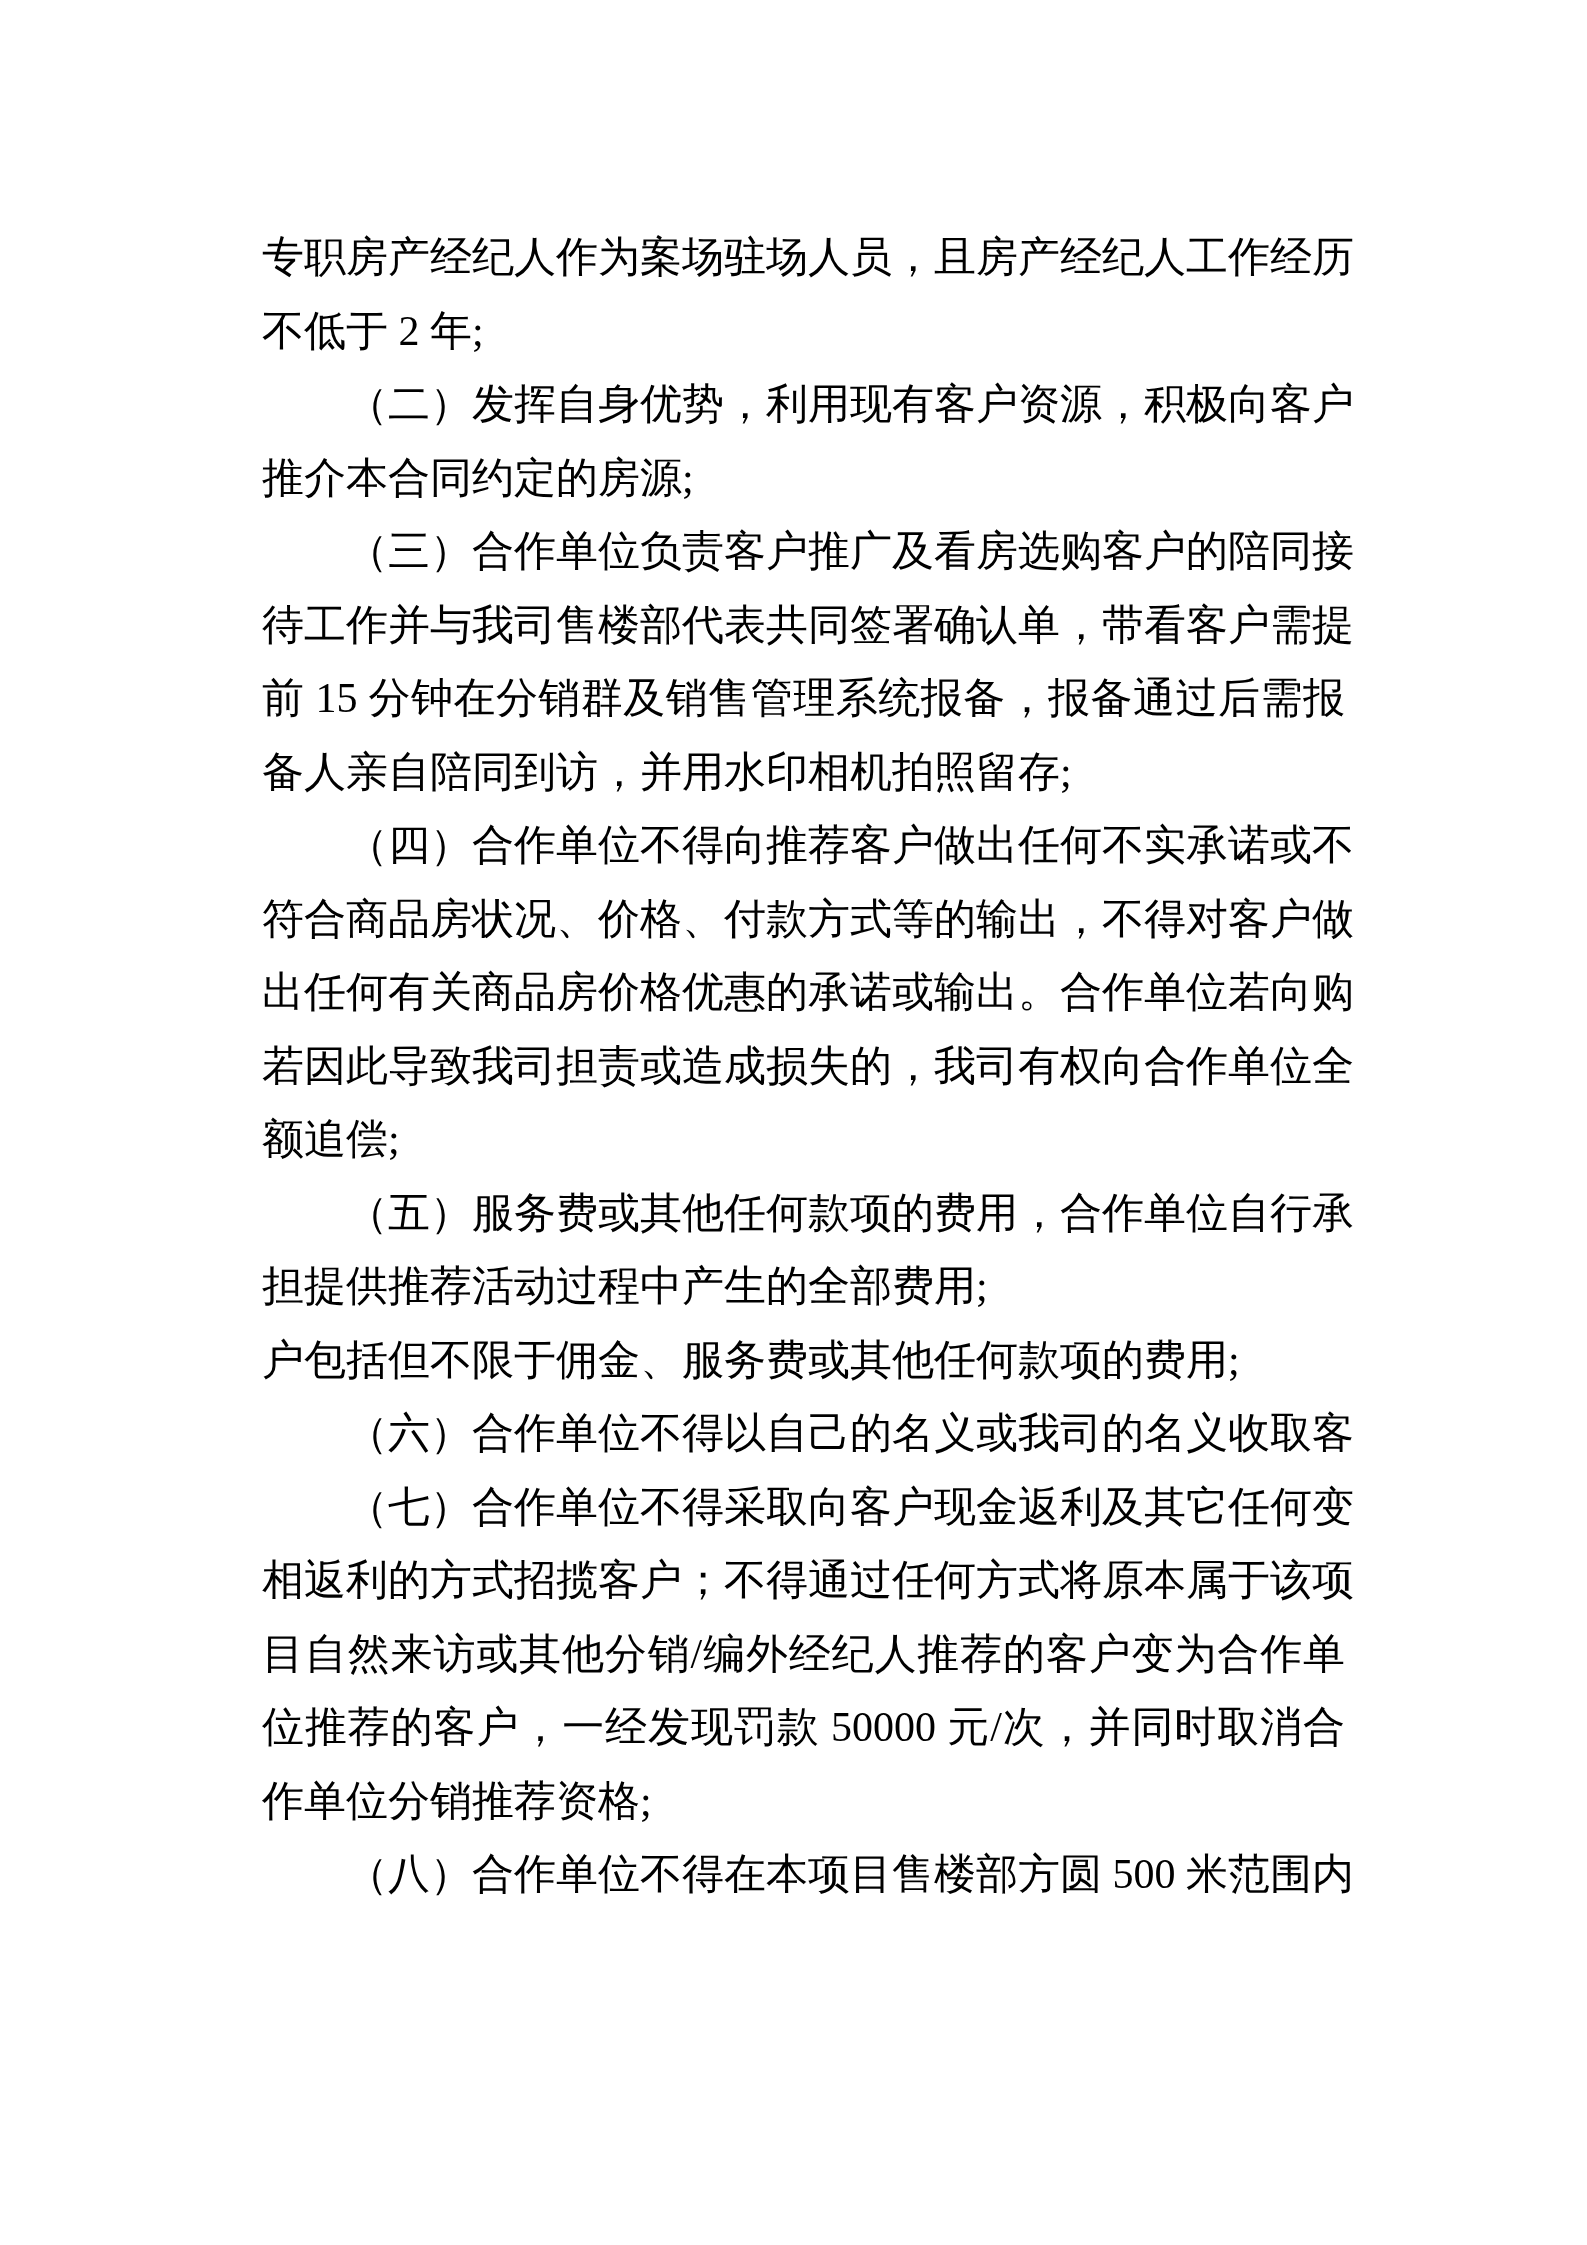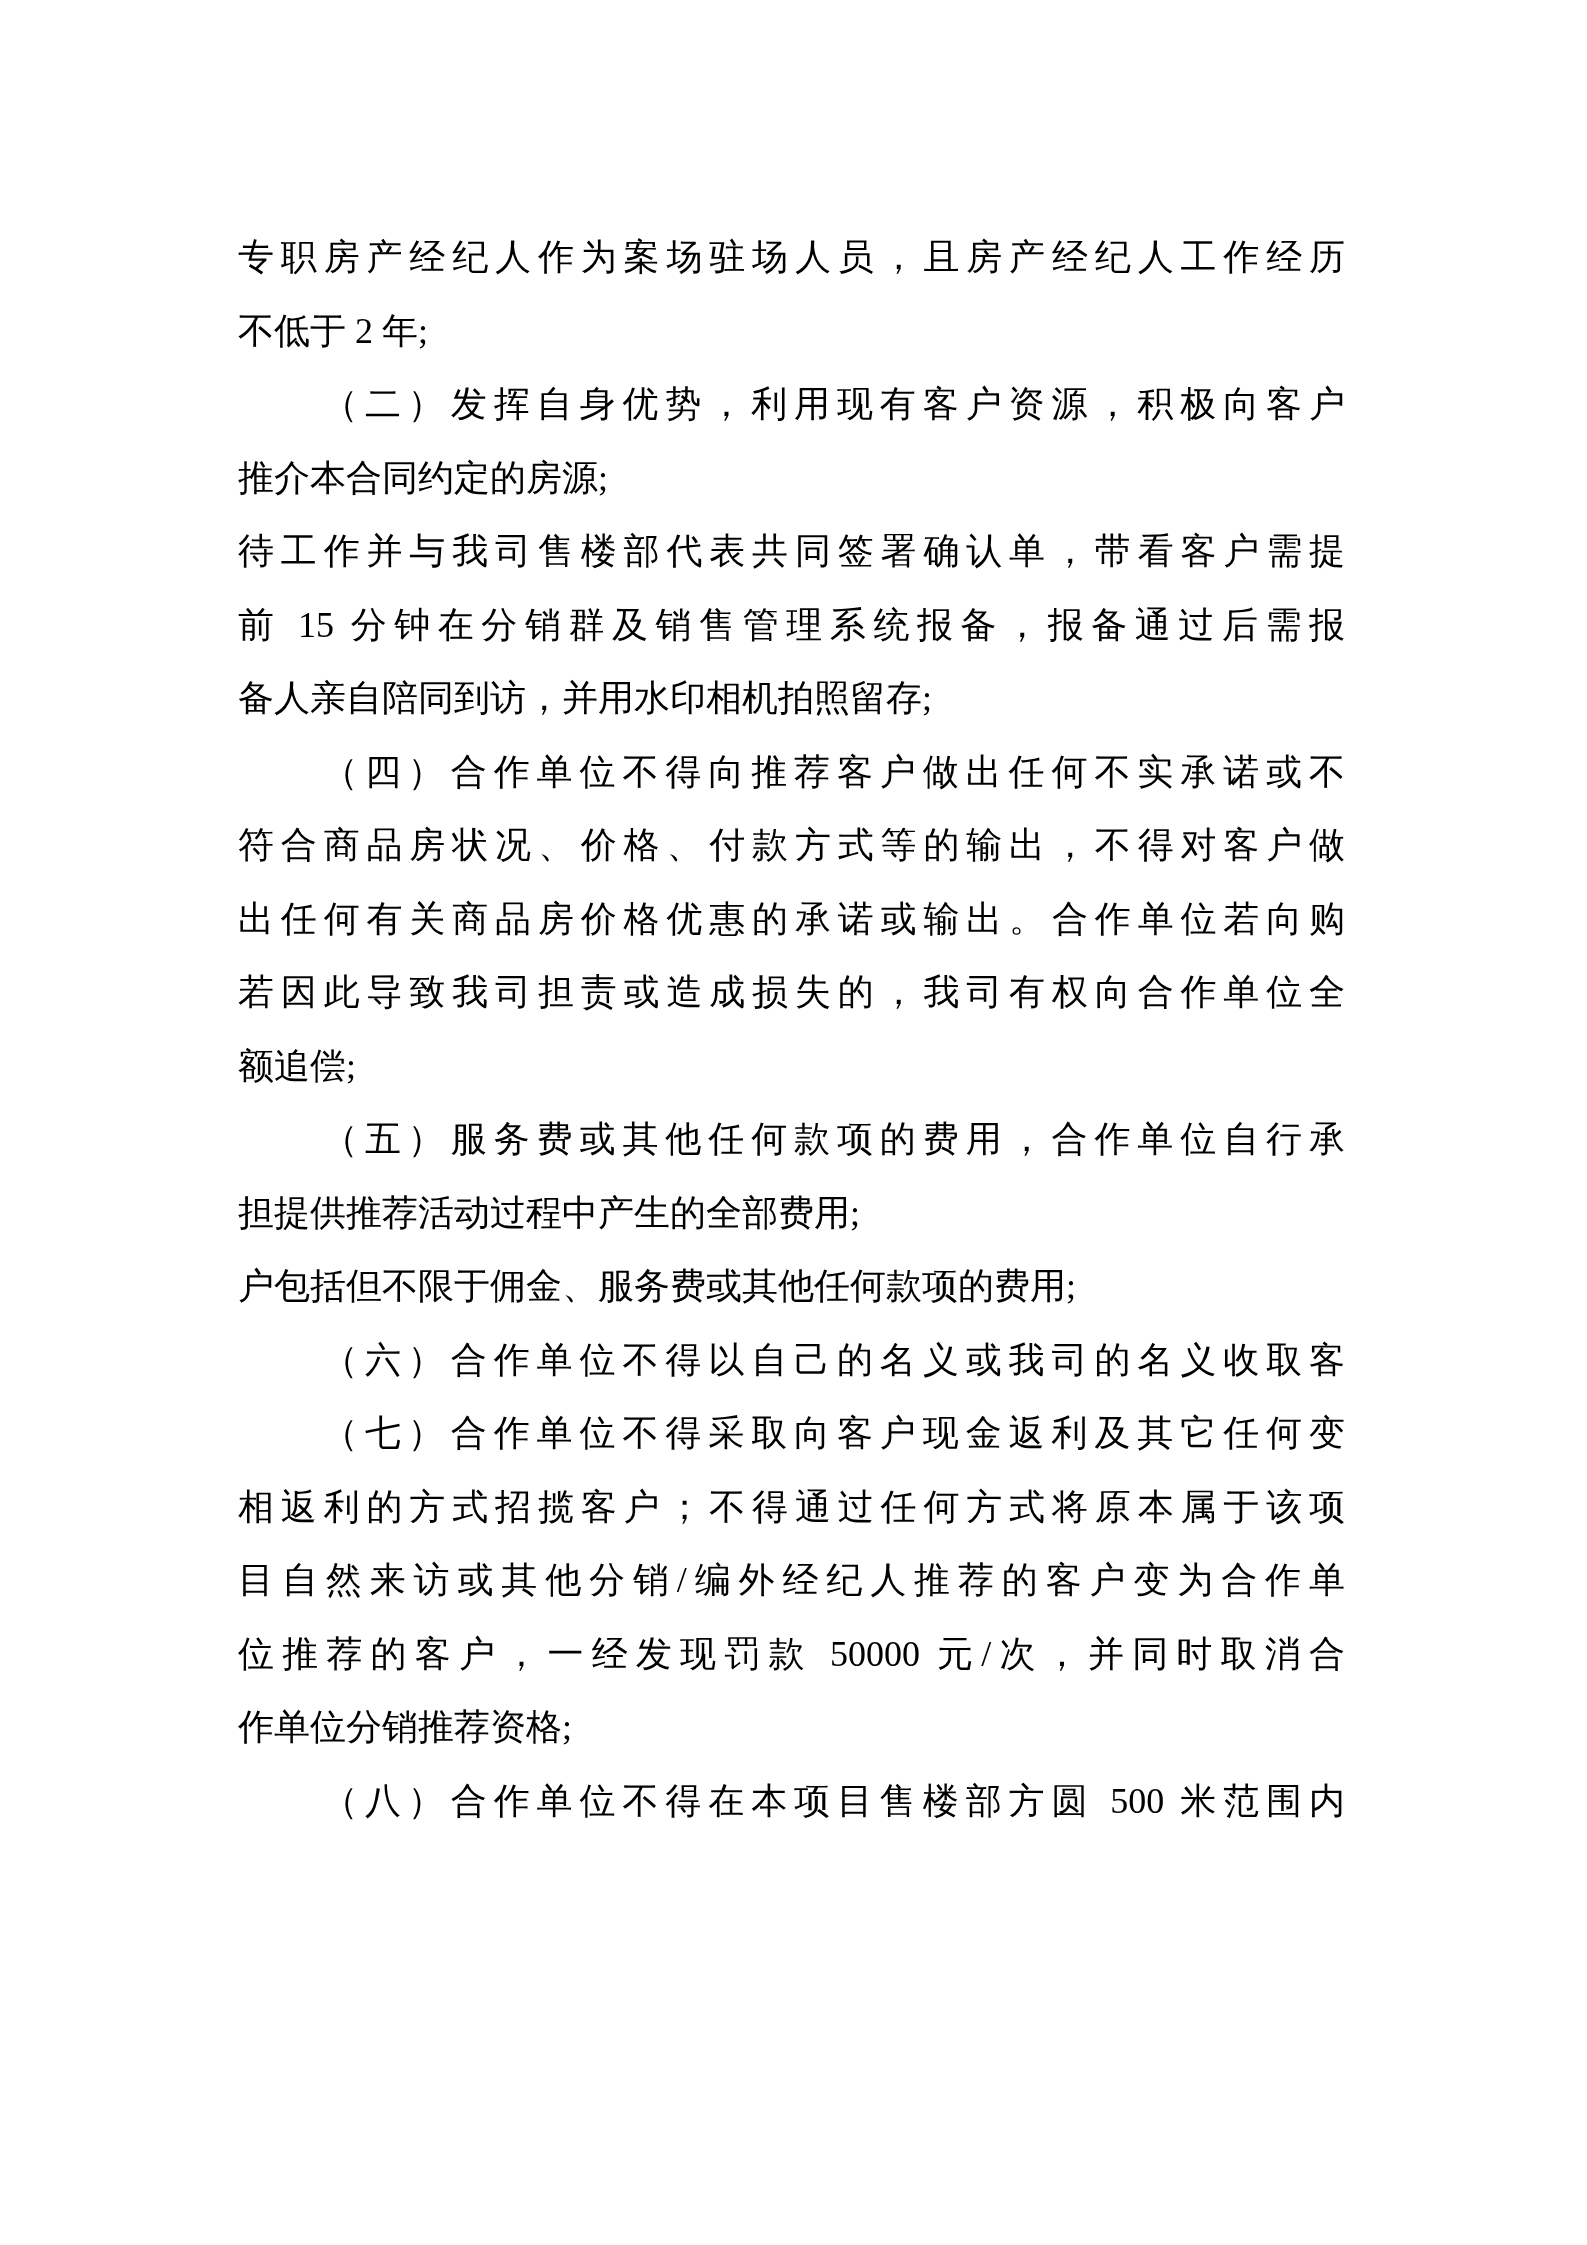--- a/index.html
+++ b/index.html
@@ -18,47 +18,49 @@
   }
   .text-block {
     position: absolute;
     left: 238px;
     top: 221px;
     width: 1107px;
   }
   .doc-line {
     height: 73.5px;
     line-height: 73.5px;
-    font-size: 36px;
+    font-size: 42px;
     letter-spacing: 0;
     white-space: nowrap;
     text-align: justify;
     text-align-last: justify;
     text-justify: inter-character;
     overflow: visible;
+    margin-left: 24px;
   }
   
   .doc-line.short {
     text-align: left;
     text-align-last: left;
   }
   
   .doc-line.indent {
     text-indent: 84px;
   }
 </style>
 </head>
 <body>
 
 <div class="page">
   <div class="text-block">
     <div class="doc-line">专职房产经纪人作为案场驻场人员，且房产经纪人工作经历</div>
     <div class="doc-line short">不低于 2 年;</div>
     <div class="doc-line indent">（二）发挥自身优势，利用现有客户资源，积极向客户</div>
     <div class="doc-line short">推介本合同约定的房源;</div>
+    <div class="doc-line indent">（三）合作单位负责客户推广及看房选购客户的陪同接</div>
     <div class="doc-line">待工作并与我司售楼部代表共同签署确认单，带看客户需提</div>
     <div class="doc-line">前 15 分钟在分销群及销售管理系统报备，报备通过后需报</div>
     <div class="doc-line short">备人亲自陪同到访，并用水印相机拍照留存;</div>
     <div class="doc-line indent">（四）合作单位不得向推荐客户做出任何不实承诺或不</div>
     <div class="doc-line">符合商品房状况、价格、付款方式等的输出，不得对客户做</div>
     <div class="doc-line">出任何有关商品房价格优惠的承诺或输出。合作单位若向购</div>
     <div class="doc-line">若因此导致我司担责或造成损失的，我司有权向合作单位全</div>
     <div class="doc-line short">额追偿;</div>
     <div class="doc-line indent">（五）服务费或其他任何款项的费用，合作单位自行承</div>
     <div class="doc-line short">担提供推荐活动过程中产生的全部费用;</div>

